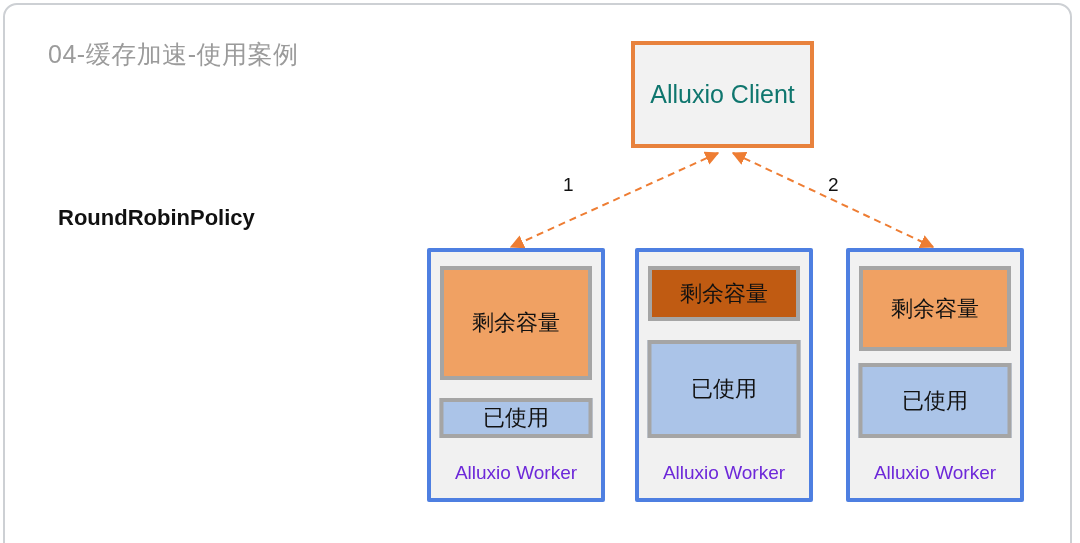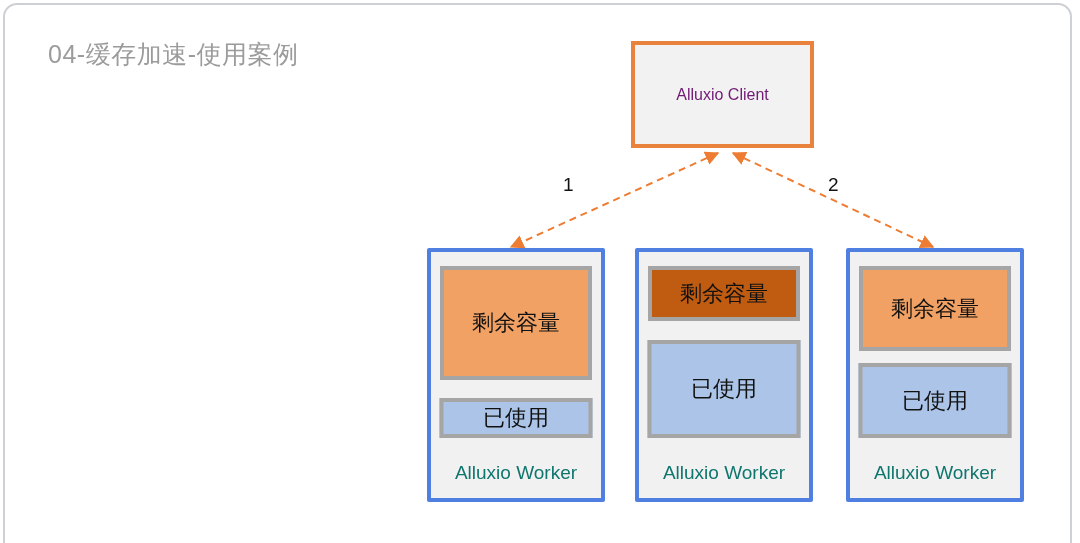--- a/index.html
+++ b/index.html
@@ -22,21 +22,21 @@
     color:#151515;white-space:nowrap;
   }
   .slide-policy{
     position:absolute;left:58px;top:205px;font-size:22px;font-weight:700;
     color:#111;white-space:nowrap;
   }
   .client-box{
     position:absolute;left:631px;top:41px;width:183px;height:107px;
     box-sizing:border-box;border:4px solid var(--client-border,#e8823d);
     background:#f2f2f2;display:flex;align-items:center;justify-content:center;
-    font-size:16px;color:#701a75;
+    font-size:25px;color:#0f766e;
   }
   .arrow-layer{position:absolute;left:0;top:0;width:1080px;height:543px;pointer-events:none;}
   .arrow-layer line{stroke:var(--arrow,#ee7d33);stroke-width:2;stroke-dasharray:7 5;}
   #ah path{fill:var(--arrow,#ee7d33);}
   .arrow-label{
     position:absolute;font-size:19px;color:#111;
   }
   .arrow-label.n1{left:563px;top:174px;}
   .arrow-label.n2{left:828px;top:174px;}
   .worker{
@@ -57,30 +57,31 @@
   .w2 .remaining{background:var(--remaining-dark,#c05b12);}
   .w1 .remaining{height:114px;}
   .w2 .remaining{height:55px;}
   .w3 .remaining{height:85px;}
   .used{bottom:60px;width:153px;background:var(--used-fill,#abc4e8);}
   .w1 .used{height:40px;}
   .w2 .used{height:98px;}
   .w3 .used{height:75px;}
   .worker-label{
     position:absolute;left:0;bottom:14px;width:100%;text-align:center;
-    font-size:19px;color:#0f766e;margin-top:32px;
+    font-size:19px;color:#6d28d9;margin-top:32px;
   }
 </style>
 </head>
 <body>
 
 <div class="stage">
   <div class="card-frame"></div>
 
   <div class="slide-title">04-缓存加速-使用案例</div>
+  <div class="slide-policy">RoundRobinPolicy</div>
 
   <div class="client-box">
     <span>Alluxio Client</span>
   </div>
 
   <svg class="arrow-layer" viewBox="0 0 1080 543" xmlns="http://www.w3.org/2000/svg">
     <defs>
       <marker id="ah" viewBox="0 0 10 10" refX="9" refY="5" markerWidth="7" markerHeight="7" orient="auto-start-reverse">
         <path d="M0,0 L10,5 L0,10 z"></path>
       </marker>

